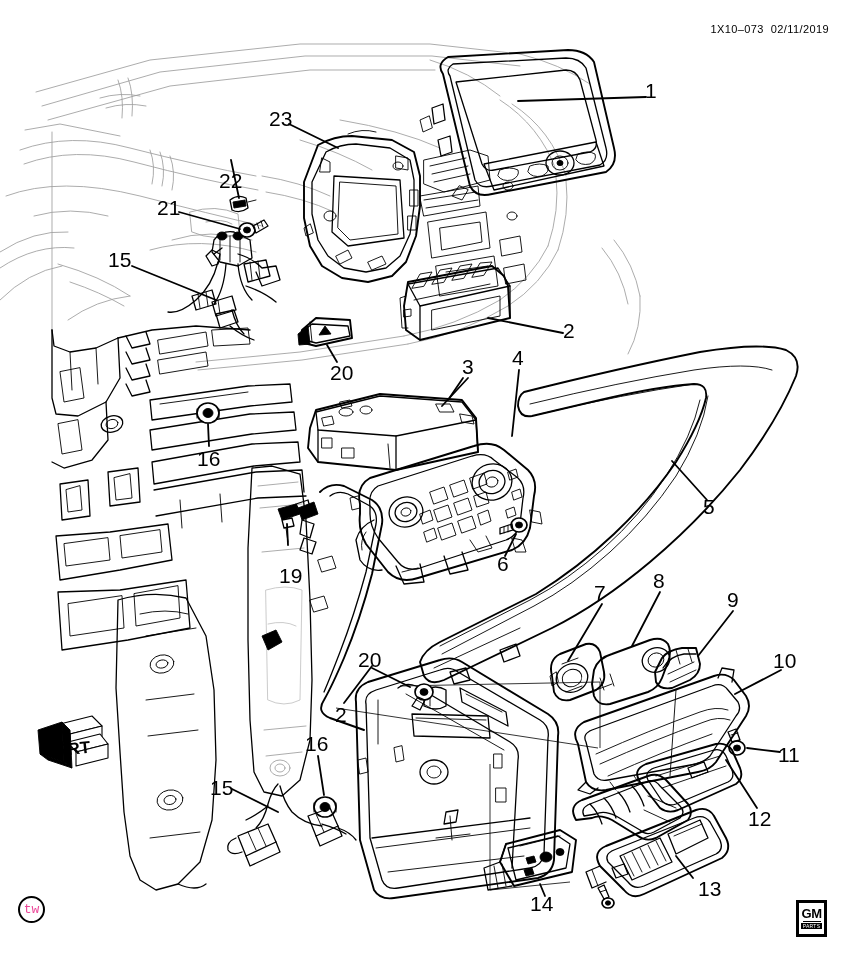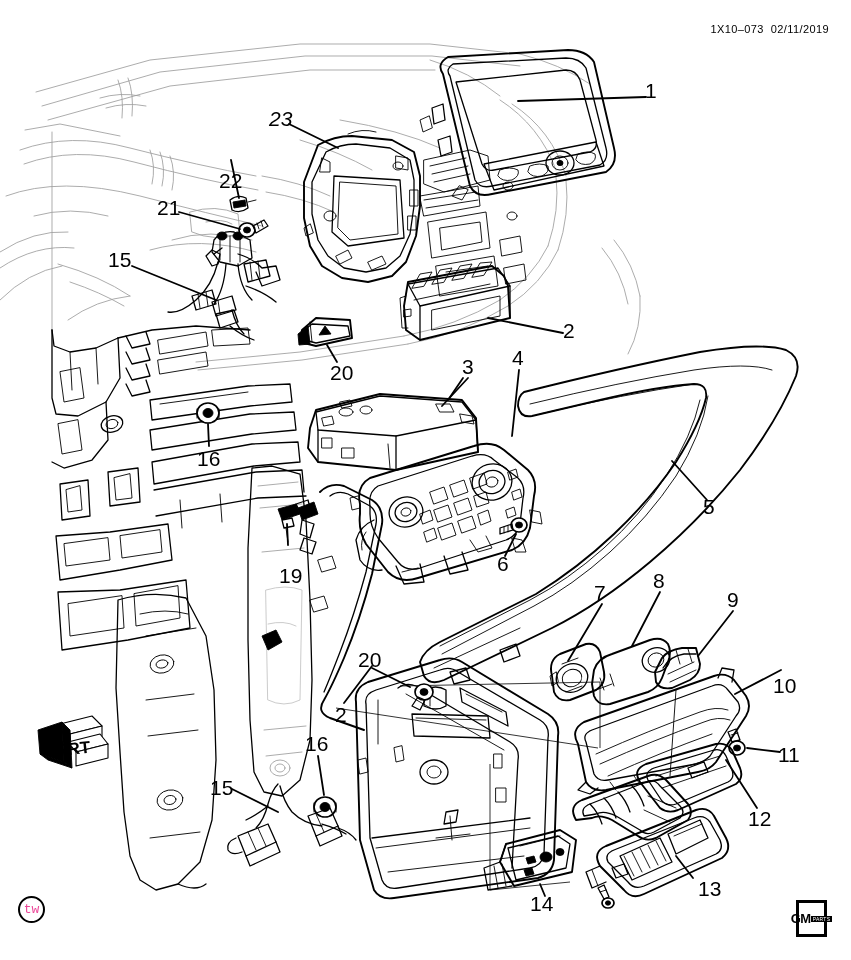--- a/index.html
+++ b/index.html
@@ -72,20 +72,21 @@
     height: 37px;
     background: #000;
     box-sizing: border-box;
     padding: 3px;
   }
   .gm-logo-inner {
     width: 100%;
     height: 100%;
     background: #fff;
     display: flex;
+    flex-direction: column;
     align-items: center;
     justify-content: center;
     box-sizing: border-box;
     padding: 1px 0;
   }
   .gm-text {
     font-size: 13px;
     font-weight: bold;
     line-height: 12px;
     letter-spacing: -0.5px;
@@ -680,34 +681,34 @@
 
   <div class="callout" style="left:645px;  top:80px;">1</div>
   <div class="callout" style="left:563px;  top:320px;">2</div>
   <div class="callout" style="left:462px;  top:356px;">3</div>
   <div class="callout" style="left:512px;  top:347px;">4</div>
   <div class="callout" style="left:703px;  top:496px;">5</div>
   <div class="callout" style="left:497px;  top:553px;">6</div>
   <div class="callout" style="left:594px;  top:582px;">7</div>
   <div class="callout" style="left:653px;  top:570px;">8</div>
   <div class="callout" style="left:727px;  top:589px;">9</div>
-  <div class="callout" style="left:773px;  top:650px;margin-top:25px;">10</div>
+  <div class="callout" style="left:773px;  top:650px;">10</div>
   <div class="callout" style="left:778px;  top:744px;">11</div>
   <div class="callout" style="left:748px;  top:808px;">12</div>
   <div class="callout" style="left:683px;  top:878px;margin-left:15px;">13</div>
   <div class="callout" style="left:530px;  top:893px;">14</div>
   <div class="callout" style="left:108px;  top:249px;">15</div>
   <div class="callout" style="left:197px;  top:448px;">16</div>
   <div class="callout" style="left:335px;  top:704px;">2</div>
   <div class="callout" style="left:358px;  top:649px;">20</div>
   <div class="callout" style="left:279px;  top:565px;">19</div>
   <div class="callout" style="left:330px;  top:362px;">20</div>
   <div class="callout" style="left:157px;  top:197px;">21</div>
   <div class="callout" style="left:219px;  top:139px;margin-top:31px;">22</div>
-  <div class="callout" style="left:269px;  top:108px;font-style:italic;">23</div>
+  <div class="callout" style="left:269px;  top:108px;">23</div>
   <div class="callout" style="left:210px;  top:777px;">15</div>
   <div class="callout" style="left:305px;  top:733px;">16</div>
 
   <div class="tw-stamp">tw</div>
 
   <div class="gm-logo">
     <div class="gm-logo-inner">
       <div class="gm-text">GM</div>
       <div class="gm-rule"></div>
       <div class="gm-sub">PARTS</div>

